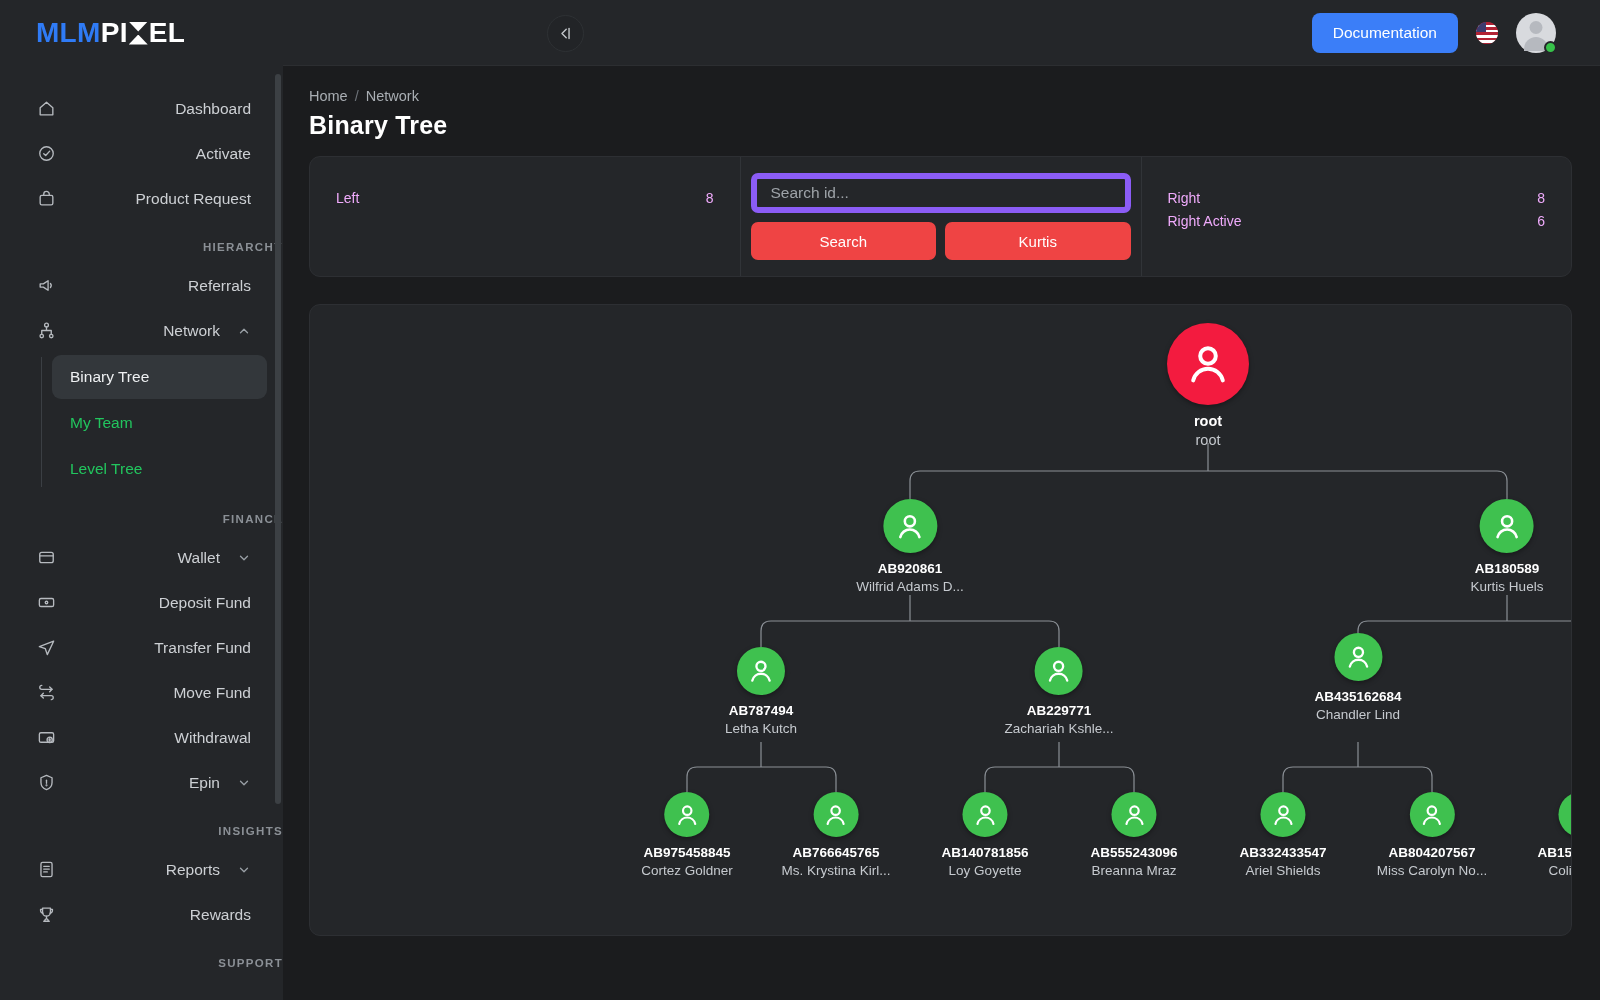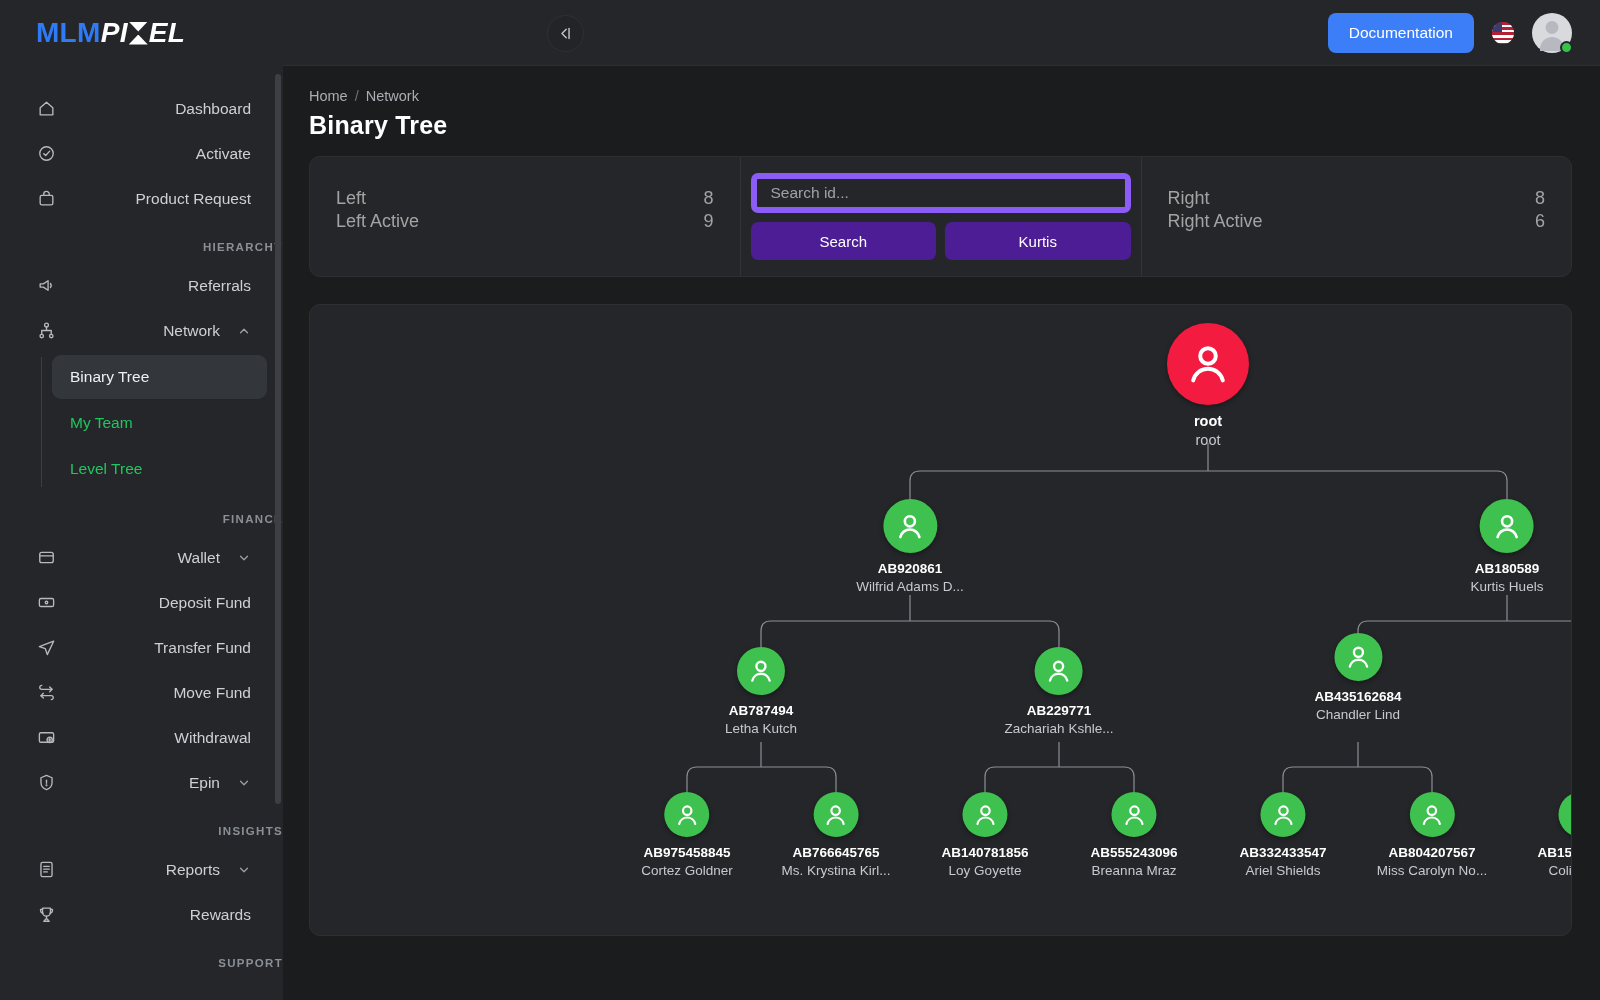--- a/index.html
+++ b/index.html
@@ -18,21 +18,21 @@
     flex: 0 0 283px;
     position: relative;
     overflow: hidden;
   }
   .sb-logo-row {
     height: 66px; display: flex; align-items: center;
     padding-left: 36px;
   }
   .logo { font-size: 28px; font-weight: 700; letter-spacing: .3px; display:flex; align-items:center; }
   .logo .blue { color: #2f7bf6; }
-  .logo .wht { color: #ffffff; font-style: italic; }
+  .logo .wht { color: #ffffff; }
   .logo .xglyph {
     display:inline-block; width:19px; height:23px; position:relative; margin:0 1px;
     vertical-align: middle;
   }
   .logo .xglyph::before, .logo .xglyph::after {
     content:""; position:absolute; left:0; width:19px; height:10px; background:#fff;
   }
   .logo .xglyph::before { top:0; clip-path: polygon(0 0, 100% 0, 50% 100%); }
   .logo .xglyph::after  { bottom:0; clip-path: polygon(50% 0, 100% 100%, 0 100%); }
 
@@ -66,21 +66,21 @@
     margin: 2px 16px 2px 11px; padding-left: 18px;
     border-radius: 9px; color: #22c55e; font-size: 15.5px; cursor: pointer;
   }
   .sb-sub.active { background: #33373b; color: #eef0f2; }
 
   
   .main { flex: 1; height: 1000px; background: #1b1c1e; position: relative; overflow: hidden; }
 
   .topbar {
     height: 66px; display: flex; align-items: center; justify-content: flex-end;
-    padding-right: 28px; gap: 18px; background: #242629;
+    padding-right: 44px; gap: 18px; background: #242629;
     border-bottom: 1px solid #2c2e31;
   }
   .doc-btn {
     background: #3b7ef8; color: #fff; font-size: 15.5px; font-weight: 500;
     padding: 11px 21px; border-radius: 8px; border: none; cursor: pointer;
     font-family: "Liberation Sans", sans-serif;
   }
   .flag {
     width: 22px; height: 22px; border-radius: 50%; overflow: hidden;
     position: relative; background: #b22234; flex: 0 0 22px; cursor: pointer;
@@ -113,34 +113,34 @@
   .crumbs .sep { color: #6d7278; }
   .crumbs .crumb { cursor: pointer; }
   .page-title { font-size: 25px; font-weight: 700; color: #fff; margin-top: 7px; letter-spacing: .2px; }
 
   .panel {
     background: #242629; border: 1px solid #2d2f33; border-radius: 11px;
     margin-top: 16px;
   }
   .stats-panel { display: flex; height: 121px; overflow: hidden; }
   .stat-col { flex: 1; padding: 30px 26px 0 26px; }
-  .stat-line { display: flex; justify-content: space-between; font-size: 18px; color: #a3a3a3; line-height: 23px; }
+  .stat-line { display: flex; justify-content: space-between; font-size: 14px; color: #f0abfc; line-height: 23px; }
   .search-col {
     flex: 0 0 402px; border-left: 1px solid #313438; border-right: 1px solid #313438;
     padding: 16px 10px; display: flex; flex-direction: column; gap: 9px;
   }
   .search-input {
     height: 43px; background: #242629; border: 6px solid #8b5cf6; border-radius: 7px;
     color: #d6d9dc; font-size: 15.5px; padding: 0 14px; outline: none;
     font-family: "Liberation Sans", sans-serif; width: 100%;
   }
   .search-input::placeholder { color: #9ea3a8; }
   .btn-row { display: flex; gap: 9px; }
   .blue-btn {
-    flex: 1; height: 38px; background: #4c1d95; color: #fff; border: none;
+    flex: 1; height: 38px; background: #ef4444; color: #fff; border: none;
     border-radius: 7px; font-size: 15px; cursor: pointer;
     font-family: "Liberation Sans", sans-serif;
   }
 
   
   .tree-panel { height: 632px; position: relative; overflow: hidden; margin-top: 27px; }
   .tree-canvas { position: absolute; inset: 0; }
   .tree-svg { position: absolute; left: 0; top: 0; width: 100%; height: 100%; pointer-events: none; }
   .node { position: absolute; text-align: center; transform: translateX(-50%); }
   .node .circ {
@@ -356,24 +356,20 @@
         <span class="sep">/</span>
         <span class="crumb">Network</span>
       </div>
       <h1 class="page-title">Binary Tree</h1>
 
       <div class="panel stats-panel">
         <div class="stat-col">
           <div class="stat-line">
             <span>Left</span>
             <span>8</span>
-          </div>
-          <div class="stat-line">
-            <span>Left Active</span>
-            <span>9</span>
           </div>
         </div>
         <div class="search-col">
           <input class="search-input" type="text" placeholder="Search id..." style="">
           <div class="btn-row">
             <button class="blue-btn">Search</button>
             <button class="blue-btn">Kurtis</button>
           </div>
         </div>
         <div class="stat-col">

